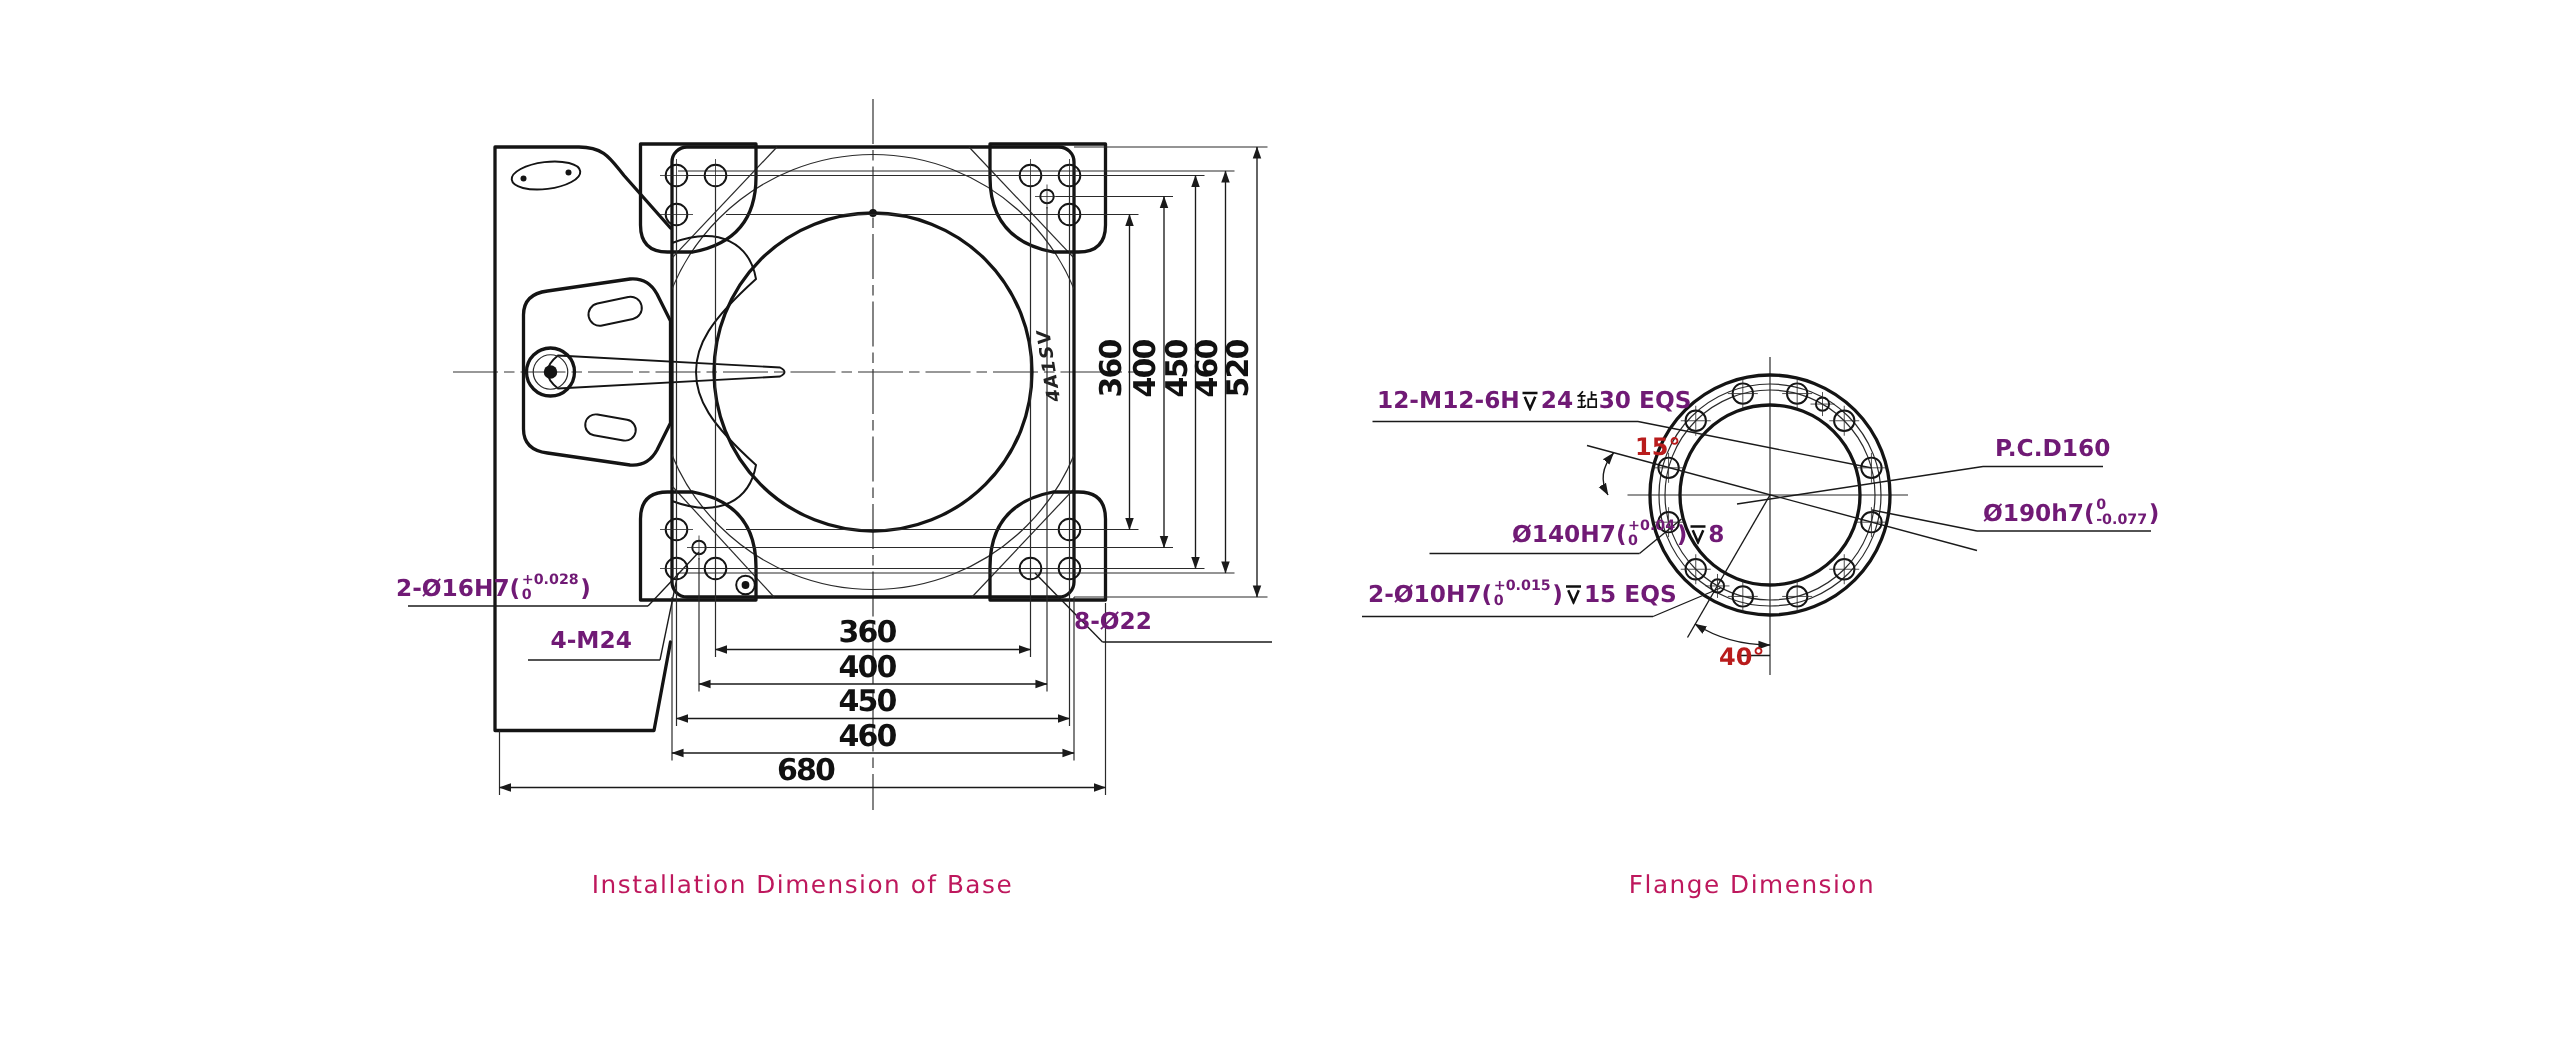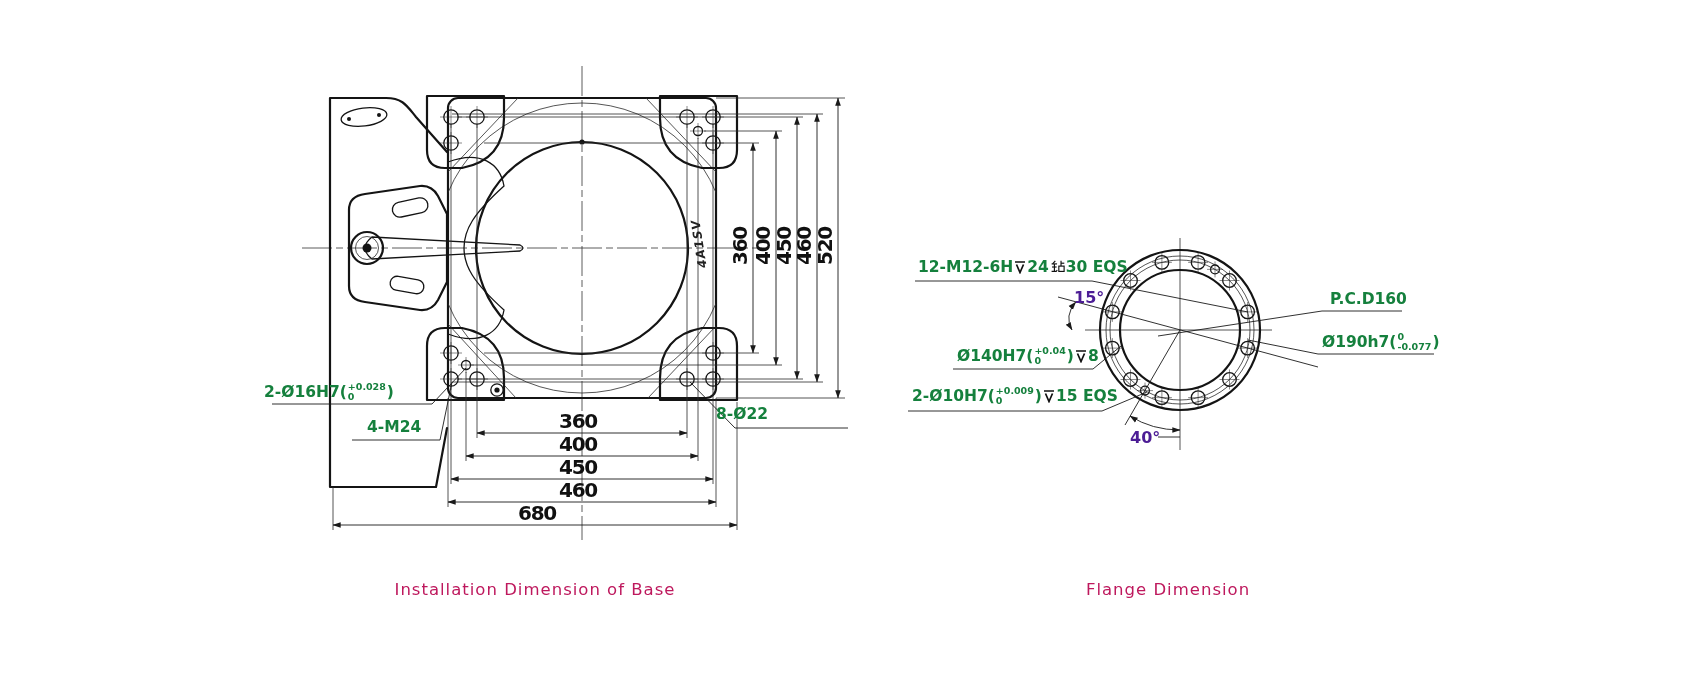--- a/index.html
+++ b/index.html
@@ -12,27 +12,27 @@
   .t{fill:none;stroke:#2a2a2a;stroke-width:0.8}
   .x{stroke:#2a2a2a;stroke-width:0.55}
   .dim{fill:none;stroke:#1a1a1a;stroke-width:0.9}
   .ldr{fill:none;stroke:#1a1a1a;stroke-width:0.9}
   .cl{fill:none;stroke:#333;stroke-width:0.8;stroke-dasharray:30 4 7 4}
   .f{fill:#141414;stroke:none}
   text.dimnum{font:700 20px "DejaVu Sans",sans-serif;fill:#111;letter-spacing:-1.2px}
   text.cast{font:italic 700 12px "DejaVu Sans",sans-serif;fill:#222;letter-spacing:1px}
   
   .note{position:absolute;display:flex;align-items:center;white-space:nowrap;line-height:1;
-        font:700 15.5px "DejaVu Sans",sans-serif;color:#15803d;justify-content:space-between;}
+        font:700 15.5px "DejaVu Sans",sans-serif;color:#701a75;justify-content:space-between;}
   .note .tol{display:inline-flex;flex-direction:column;justify-content:center;
              font-size:9.5px;font-weight:700;line-height:1.08;padding:0 1px;}
   .note .tol i{font-style:normal;display:block;text-align:left;}
   .glyph{display:inline-block;margin:0 1px;}
   .glyph svg{display:block}
-  .ang{position:absolute;font:700 16px "DejaVu Sans",sans-serif;color:#4c1d95;white-space:nowrap;}
+  .ang{position:absolute;font:700 16px "DejaVu Sans",sans-serif;color:#b91c1c;white-space:nowrap;margin-left:16px;}
   .caption{position:absolute;top:580px;font:400 16.5px "DejaVu Sans",sans-serif;
            color:#be185d;letter-spacing:1px;text-align:center;}
 </style>
 </head>
 <body>
 
 <div id="stage">
 
   <svg class="layer" width="1706" height="694" viewBox="0 0 1706 694">
     <defs>
@@ -307,38 +307,38 @@
     <span>P.C.D160</span>
   </div>
   <div class="note" style="left:1322px;top:332px">
     <span>Ø190h7(</span>
       <span class="tol">
         <i>0</i>
         <i>-0.077</i>
       </span>
       <span>)</span>
   </div>
-  <div class="note" style="left:957px;top:346px">
+  <div class="note" style="left:1008px;top:346px">
     <span>Ø140H7(</span>
       <span class="tol">
         <i>+0.04</i>
         <i>0</i>
       </span>
       <span>)</span>
       <span class="glyph">
         <svg width="12" height="14" viewBox="0 0 12 14">
           <path d="M1,2 H11 M2.5,4.5 L6,12.5 L9.5,4.5" fill="none" stroke="#101010" stroke-width="1.7"></path>
         </svg>
       </span>
       <span>8</span>
   </div>
   <div class="note" style="left:912px;top:386px">
     <span>2-Ø10H7(</span>
       <span class="tol">
-        <i>+0.009</i>
+        <i>+0.015</i>
         <i>0</i>
       </span>
       <span>)</span>
       <span class="glyph">
         <svg width="12" height="14" viewBox="0 0 12 14">
           <path d="M1,2 H11 M2.5,4.5 L6,12.5 L9.5,4.5" fill="none" stroke="#101010" stroke-width="1.7"></path>
         </svg>
       </span>
       <span>15 EQS</span>
   </div>

